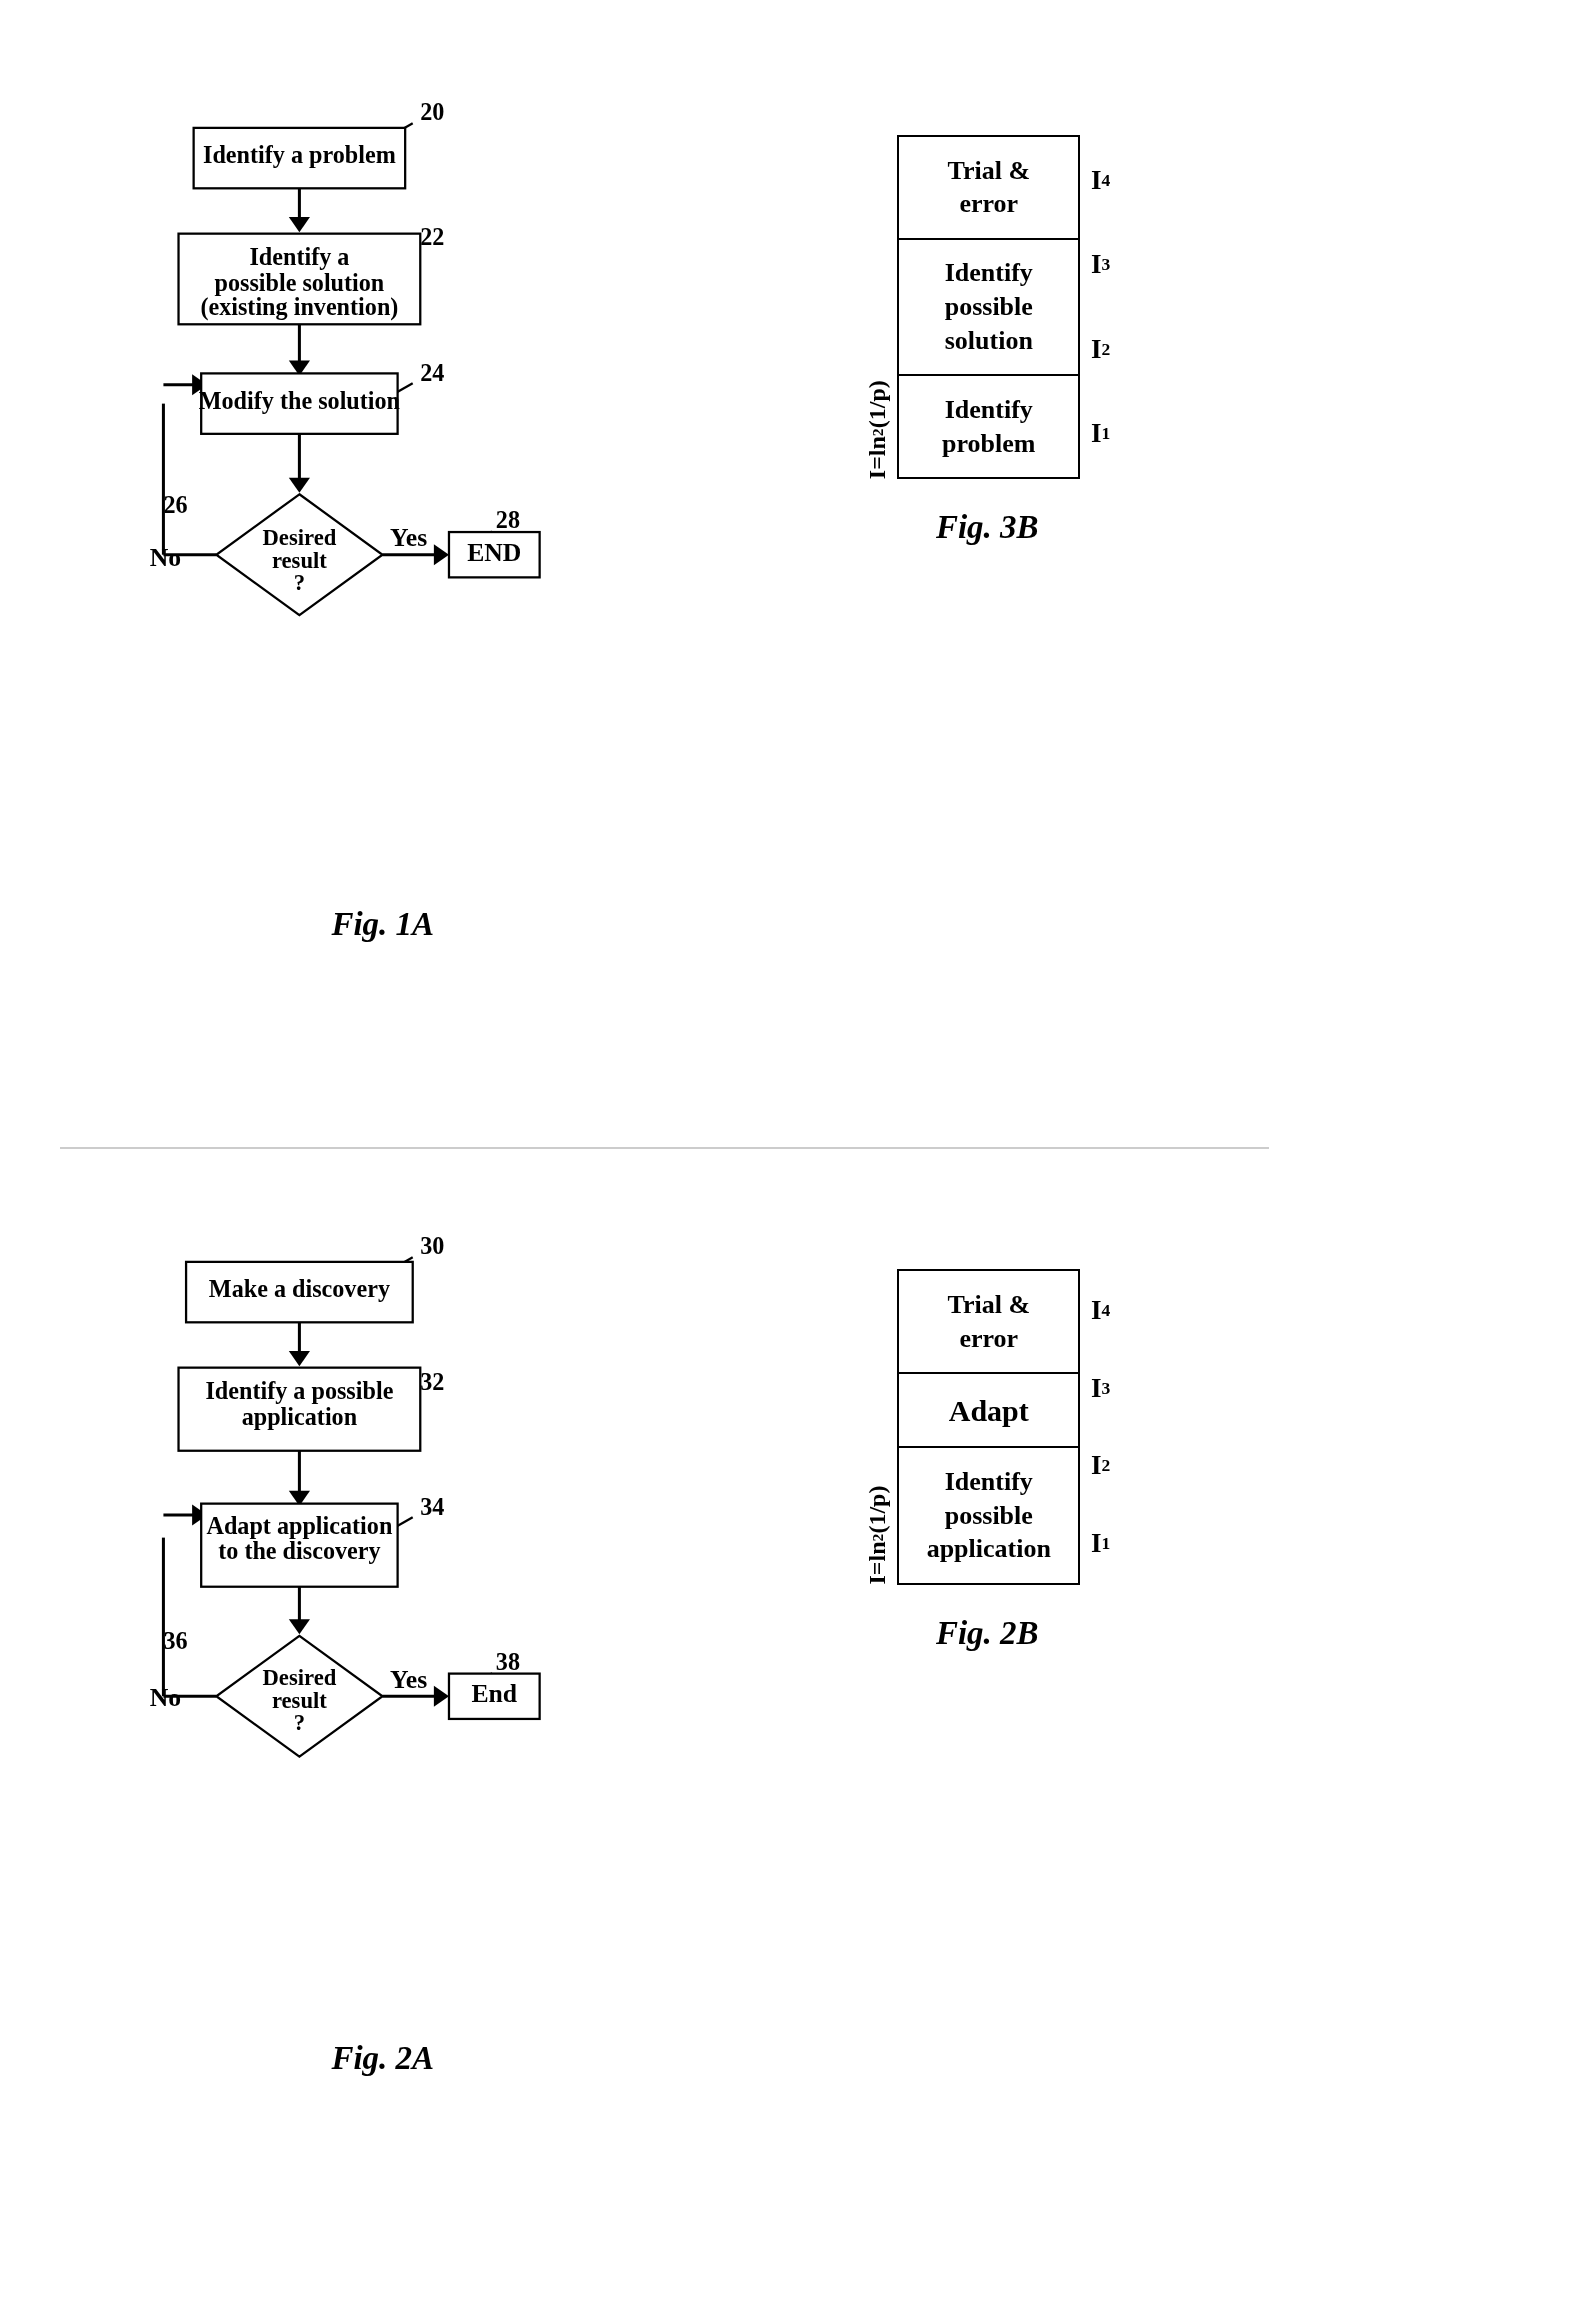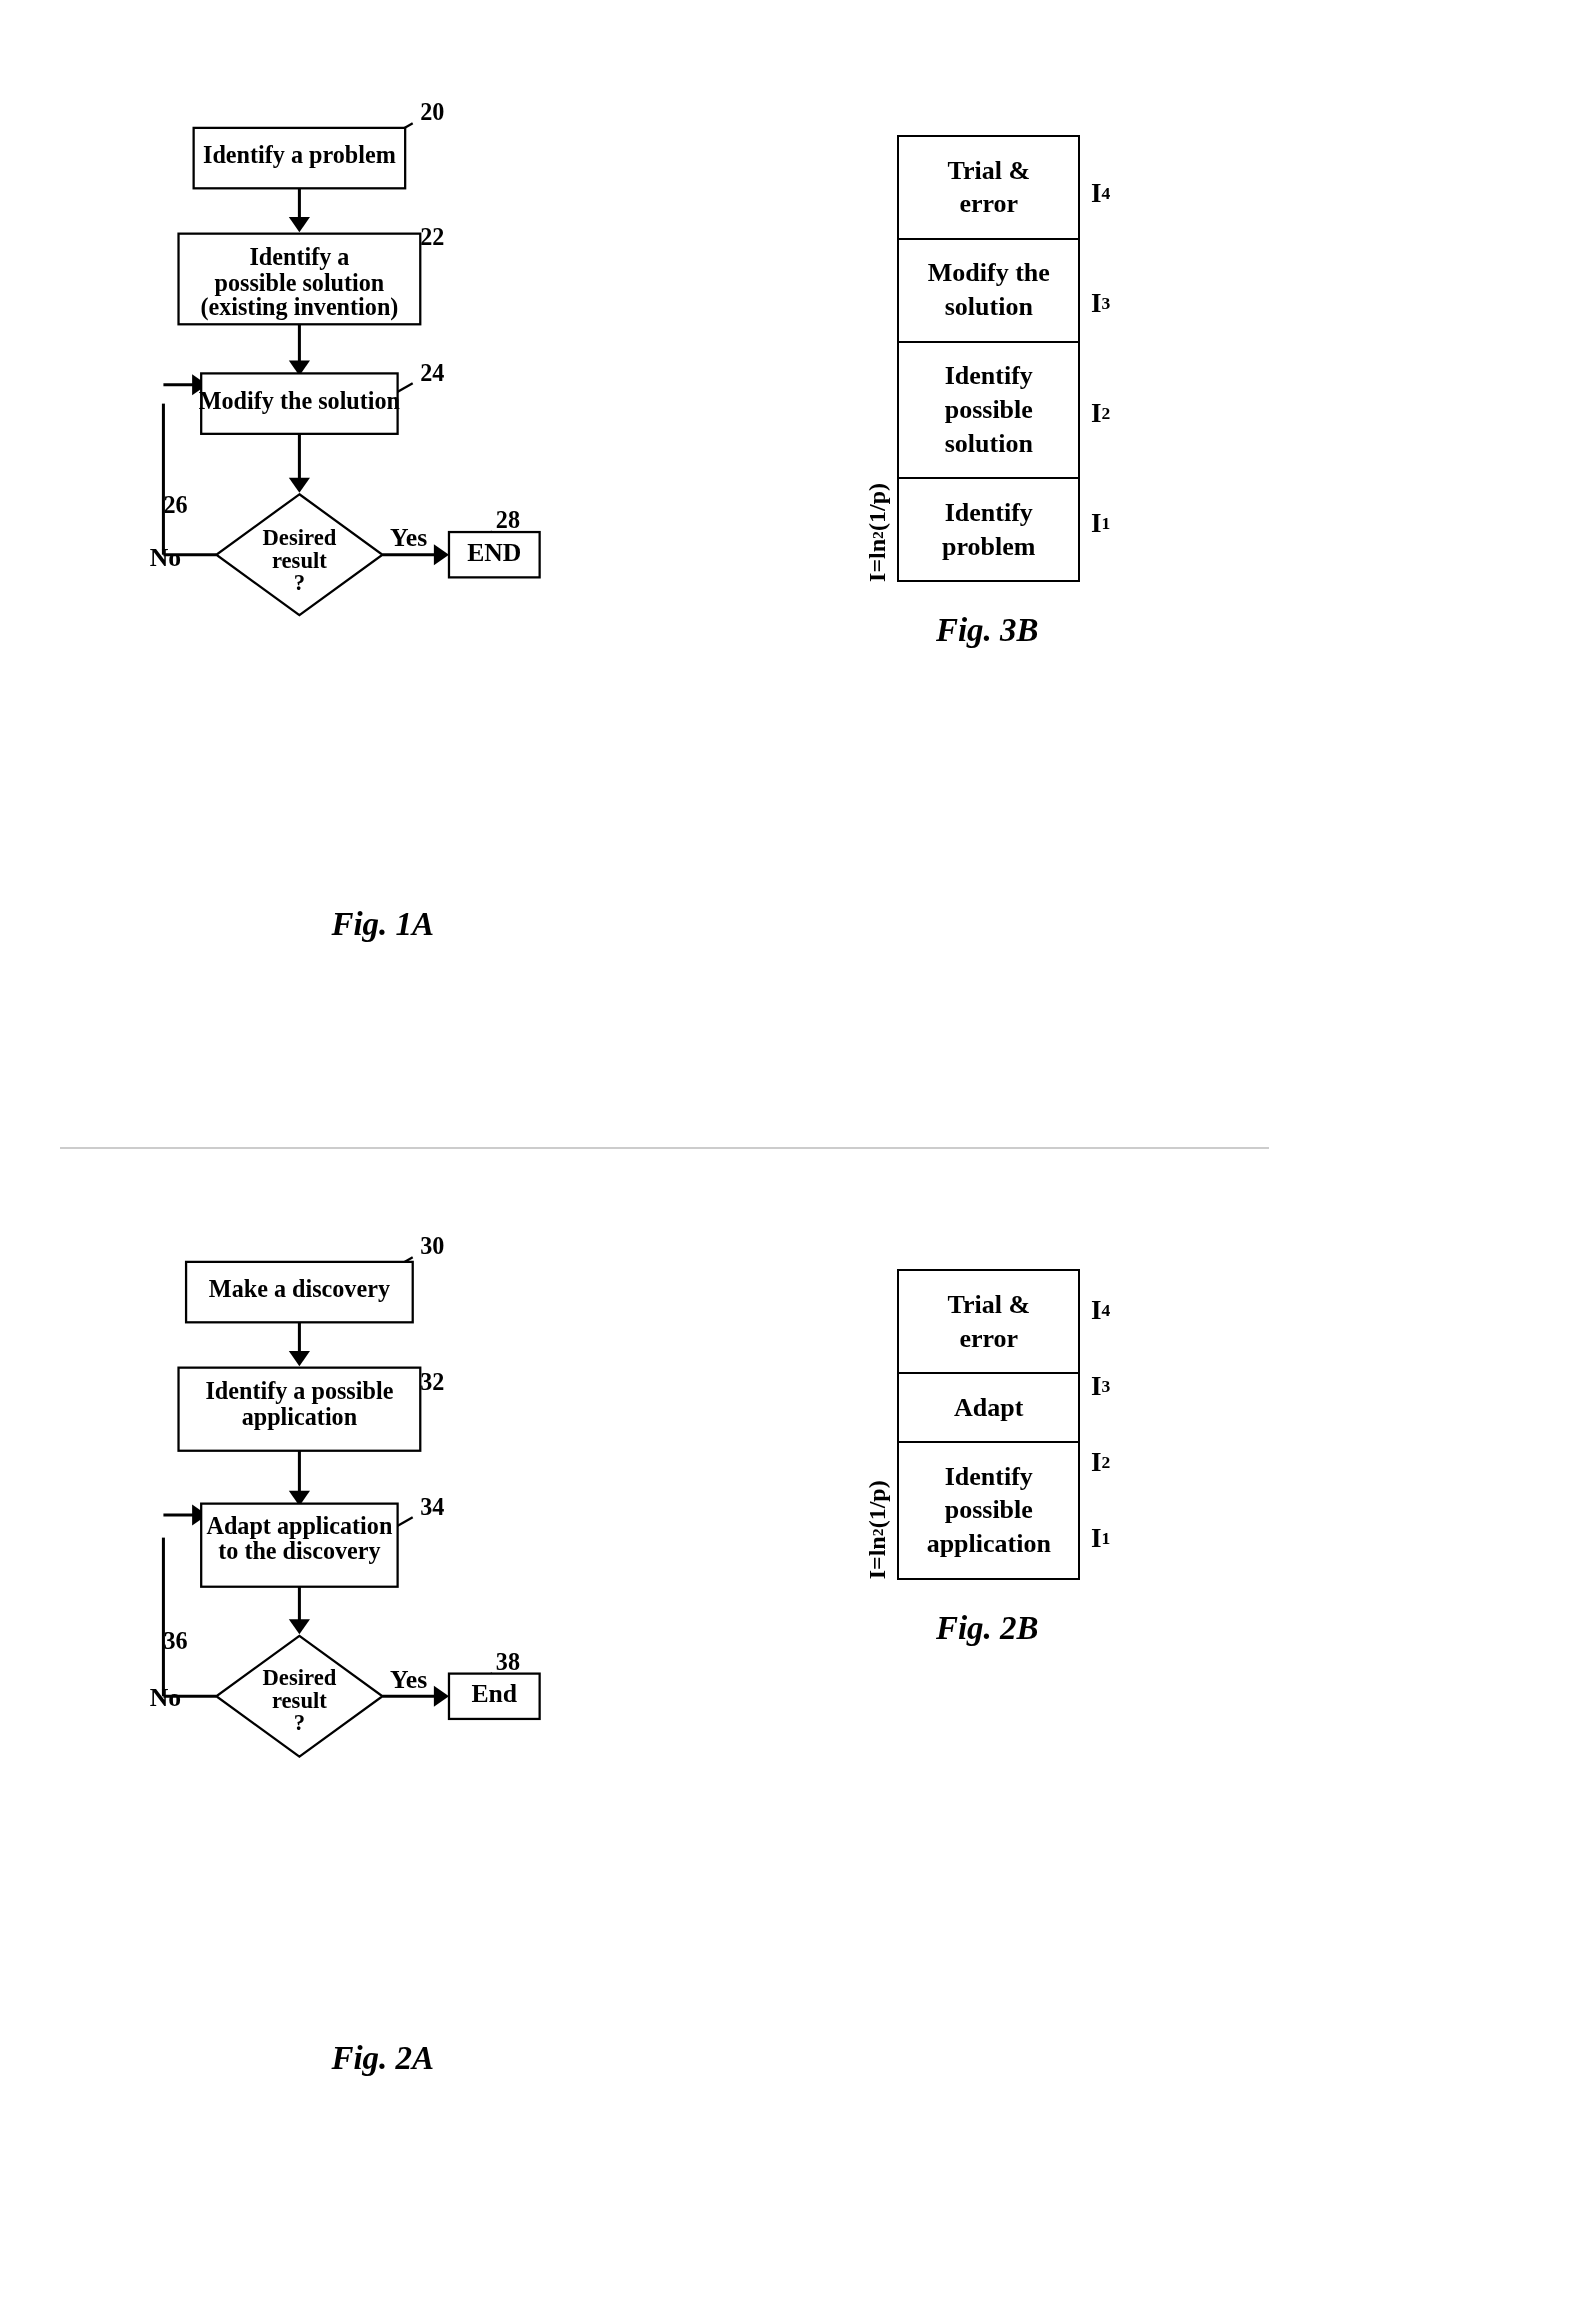--- a/index.html
+++ b/index.html
@@ -169,23 +169,20 @@
         <div style="writing-mode: vertical-rl; transform: rotate(180deg); font-size:24px; font-weight:bold; font-family:'Times New Roman',serif; display:flex; align-items:center; margin-right:6px; white-space:nowrap;">
           I=ln<sub style="font-size:0.65em">2</sub>(1/p)
         </div>
 
         <table class="info-table">
           <tbody>
               <tr>
             <td style="font-size:26px; font-weight:bold; font-family:'Times New Roman',serif; padding:16.6px 27px; text-align:center; line-height:1.3; min-width:181px;">Trial &amp;<br>error</td>
           </tr>
           <tr>
-            <td style="font-size:26px; font-weight:bold; font-family:'Times New Roman',serif; padding:16.6px 27px; text-align:center; line-height:1.3; min-width:181px;">Modify the<br>solution</td>
-          </tr>
-          <tr>
             <td style="font-size:26px; font-weight:bold; font-family:'Times New Roman',serif; padding:16.6px 27px; text-align:center; line-height:1.3; min-width:181px;">Identify<br>possible<br>solution</td>
           </tr>
           <tr>
             <td style="font-size:26px; font-weight:bold; font-family:'Times New Roman',serif; padding:16.6px 27px; text-align:center; line-height:1.3; min-width:181px;">Identify<br>problem</td>
           </tr>
         </tbody>
           </table>
 
         <div style="display:flex; flex-direction:column-reverse; justify-content:space-around; align-items:flex-start; padding-left:10.6px; padding-top:3px; padding-bottom:3px;">
           <div style="font-size:27px; font-weight:bold; font-family:'Times New Roman',serif; flex:1; display:flex; align-items:center;">I<sub style="font-size:0.65em">1</sub></div>
@@ -275,21 +272,21 @@
         <div style="writing-mode: vertical-rl; transform: rotate(180deg); font-size:24px; font-weight:bold; font-family:'Times New Roman',serif; display:flex; align-items:center; margin-right:6px; white-space:nowrap;">
           I=ln<sub style="font-size:0.65em">2</sub>(1/p)
         </div>
 
         <table class="info-table">
           <tbody>
               <tr>
             <td style="font-size:26px; font-weight:bold; font-family:'Times New Roman',serif; padding:16.6px 27px; text-align:center; line-height:1.3; min-width:181px;">Trial &amp;<br>error</td>
           </tr>
           <tr>
-            <td style="font-size:26px; font-weight:bold; font-family:'Times New Roman',serif; padding:16.6px 27px; text-align:center; line-height:1.3; min-width:181px;">Adapt</td>
+            <td style="font-size:30px; font-weight:bold; font-family:'Times New Roman',serif; padding:16.6px 27px; text-align:center; line-height:1.3; min-width:181px;">Adapt</td>
           </tr>
           <tr>
             <td style="font-size:26px; font-weight:bold; font-family:'Times New Roman',serif; padding:16.6px 27px; text-align:center; line-height:1.3; min-width:181px;">Identify<br>possible<br>application</td>
           </tr>
         </tbody>
           </table>
 
         <div style="display:flex; flex-direction:column-reverse; justify-content:space-around; align-items:flex-start; padding-left:10.6px; padding-top:3px; padding-bottom:3px;">
           <div style="font-size:27px; font-weight:bold; font-family:'Times New Roman',serif; flex:1; display:flex; align-items:center;">I<sub style="font-size:0.65em">1</sub></div>
           <div style="font-size:27px; font-weight:bold; font-family:'Times New Roman',serif; flex:1; display:flex; align-items:center;">I<sub style="font-size:0.65em">2</sub></div>

